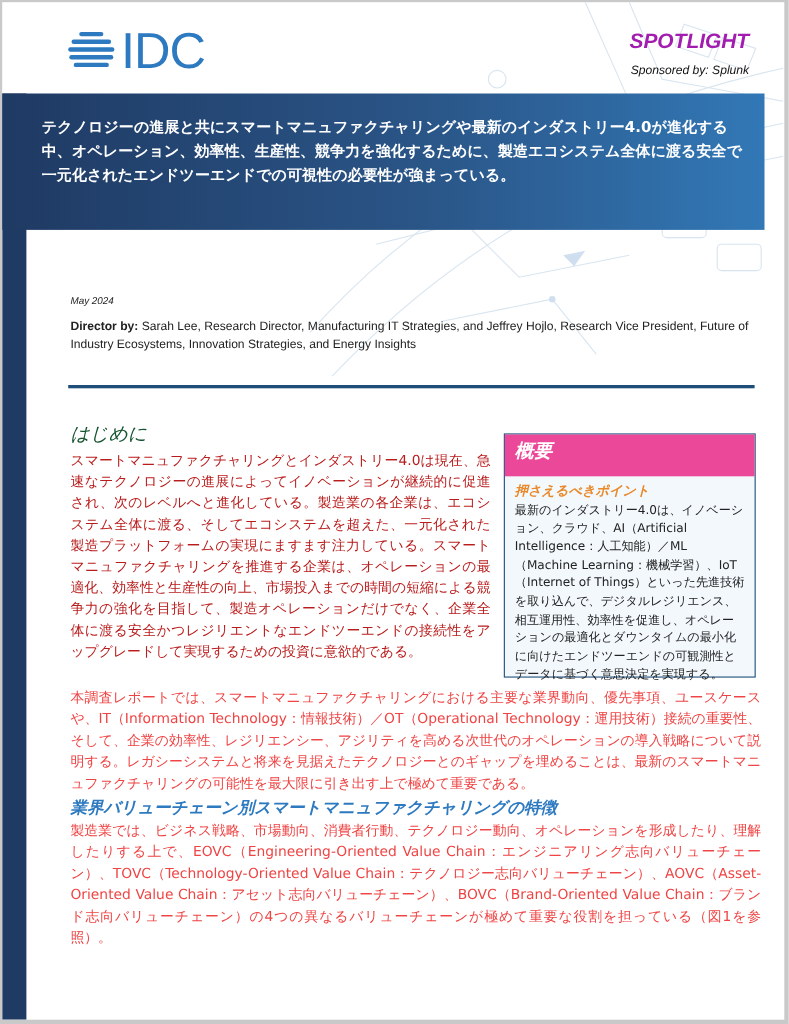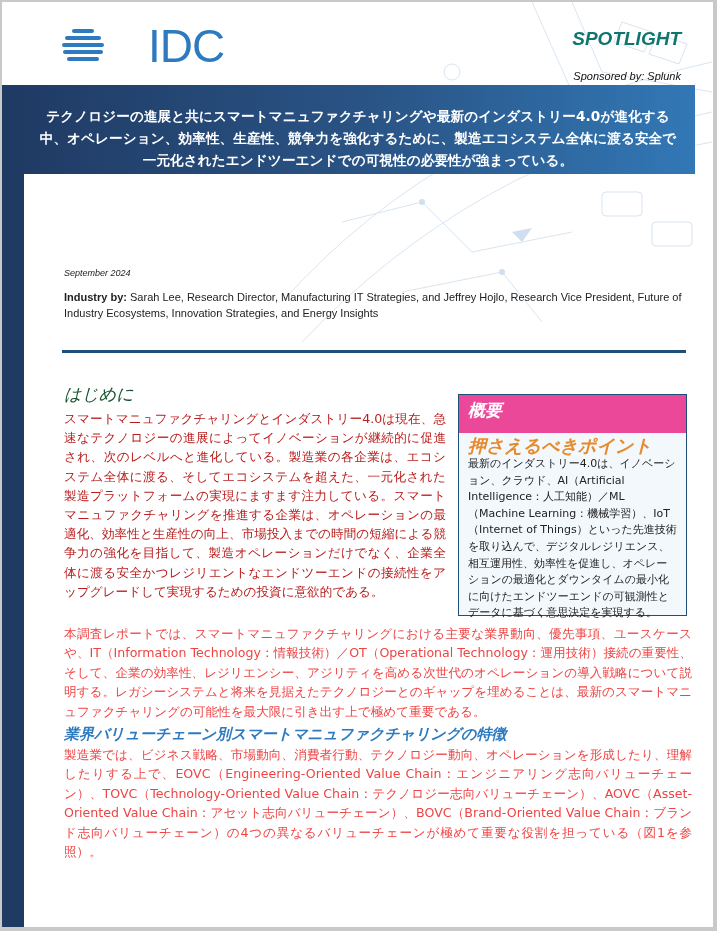--- a/index.html
+++ b/index.html
@@ -12,33 +12,32 @@
   }
   .page {
     position: absolute; left: 2px; top: 2px; width: 711px; height: 925px;
     background: #fff; overflow: hidden;
   }
   .deco {
     position: absolute; left: 240px; top: 0; width: 480px; height: 360px;
     pointer-events: none; opacity: 0.55;
   }
   
-  .logo { position: absolute; left: 60px; top: 24px; height: 40px; display: flex; align-items: center; gap: 38px; }
+  .logo { position: absolute; left: 60px; top: 24px; height: 40px; display: flex; align-items: center; }
   .logo-mark { width: 42px; height: 40px; position: relative; margin-right: 6px; }
   .logo-mark span { position: absolute; left: 0; height: 4px; background: #2e7ac0; border-radius: 2px; }
   .logo-text { font-family: "Liberation Sans", sans-serif; font-size: 46px; font-weight: 400; color: #2e7ac0; letter-spacing: -1px; line-height: 40px; }
   .spotlight { position: absolute; right: 32px; top: 26px; text-align: right; }
-  .spotlight-title { font-family: "Liberation Sans", sans-serif; font-weight: bold; font-style: italic; font-size: 19px; color: #0f766e; }
-  .spotlight-sponsor { font-family: "Liberation Sans", sans-serif; font-style: italic; font-size: 11px; color: #111; margin-top: 20px; }
+  .spotlight-title { font-family: "Liberation Sans", sans-serif; font-weight: bold; font-style: italic; font-size: 19px; color: #a21caf; }
+  .spotlight-sponsor { font-family: "Liberation Sans", sans-serif; font-style: italic; font-size: 11px; color: #111; margin-top: 8px; }
   
   .leftband { position: absolute; left: 0; top: 83px; width: 22px; height: 842px; background: #1f3a63; }
   .banner {
-    position: absolute; left: 0; top: 83px; width: 693px; height: 89px;
+    position: absolute; left: 0; top: 83px; width: 693px; height: 124px;
     background: linear-gradient(90deg, #1f3a63 0%, #2a5587 55%, #3278b6 100%);
-    text-align: center;
   }
   .banner-text {
     position: absolute; left: 36px; top: 20px; width: 640px;
     color: #fff; font-weight: bold; font-size: 13.6px; line-height: 22px; letter-spacing: 0.1px;
   }
   
   .title {
     position: absolute; left: 62px; top: 187px; width: 630px;
     color: #5a9fd4; font-style: italic; font-size: 30px; line-height: 34px; font-weight: 300;
   }
@@ -51,21 +50,21 @@
   .intro-body {
     position: absolute; left: 62px; top: 407px; width: 382px;
     font-size: 12.6px; line-height: 19.2px; color: #b91c1c; text-align: justify;
   }
   
   .sidebox {
     position: absolute; left: 456px; top: 392px; width: 229px; height: 222px;
     border: 1.5px solid #1f4e79; background: #f3f8fd;
   }
   .sidebox-head { background: #ec4899; height: 38px; padding-left: 9px; color: #fff; font-weight: bold; font-style: italic; font-size: 17px; line-height: 30px; }
-  .sidebox-sub { color: #e8892a; font-weight: bold; font-style: italic; font-size: 18px; padding: 5px 0 0 9px; line-height: 16px; }
+  .sidebox-sub { color: #e8892a; font-weight: bold; font-style: italic; font-size: 12px; padding: 5px 0 0 9px; line-height: 16px; }
   .sidebox-body { padding: 2px 8px 0 9px; font-size: 11px; line-height: 16.6px; color: #222; }
   
   .para {
     position: absolute; left: 62px; width: 628px;
     font-size: 12.6px; line-height: 19.4px; color: #ef4444; text-align: justify;
   }
   .p1 { top: 622px; }
   .h-section { position: absolute; left: 62px; top: 723px; font-size: 15px; font-weight: bold; font-style: italic; color: #2e7ac0; }
   .p2 { top: 743px; }
   .p3 { top: 851px; }
@@ -115,23 +114,23 @@
     <div class="spotlight-title">SPOTLIGHT</div>
     <div class="spotlight-sponsor">Sponsored by: Splunk</div>
   </div>
 
   <div class="leftband"></div>
   <div class="banner">
     <div class="banner-text">テクノロジーの進展と共にスマートマニュファクチャリングや最新のインダストリー4.0が進化する中、オペレーション、効率性、生産性、競争力を強化するために、製造エコシステム全体に渡る安全で一元化されたエンドツーエンドでの可視性の必要性が強まっている。</div>
   </div>
 
 
-  <div class="date">September 2024</div>
+  <div class="date">May 2024</div>
   <div class="written">
-    <b>Industry by:</b>
+    <b>Director by:</b>
     <span>Sarah Lee, Research Director, Manufacturing IT Strategies, and Jeffrey Hojlo, Research Vice President, Future of Industry Ecosystems, Innovation Strategies, and Energy Insights</span>
   </div>
   <div class="rule"></div>
 
   <div class="h-intro">はじめに</div>
   <div class="intro-body">スマートマニュファクチャリングとインダストリー4.0は現在、急速なテクノロジーの進展によってイノベーションが継続的に促進され、次のレベルへと進化している。製造業の各企業は、エコシステム全体に渡る、そしてエコシステムを超えた、一元化された製造プラットフォームの実現にますます注力している。スマートマニュファクチャリングを推進する企業は、オペレーションの最適化、効率性と生産性の向上、市場投入までの時間の短縮による競争力の強化を目指して、製造オペレーションだけでなく、企業全体に渡る安全かつレジリエントなエンドツーエンドの接続性をアップグレードして実現するための投資に意欲的である。</div>
 
   <div class="sidebox">
     <div class="sidebox-head">概要</div>
     <div class="sidebox-sub">押さえるべきポイント</div>

